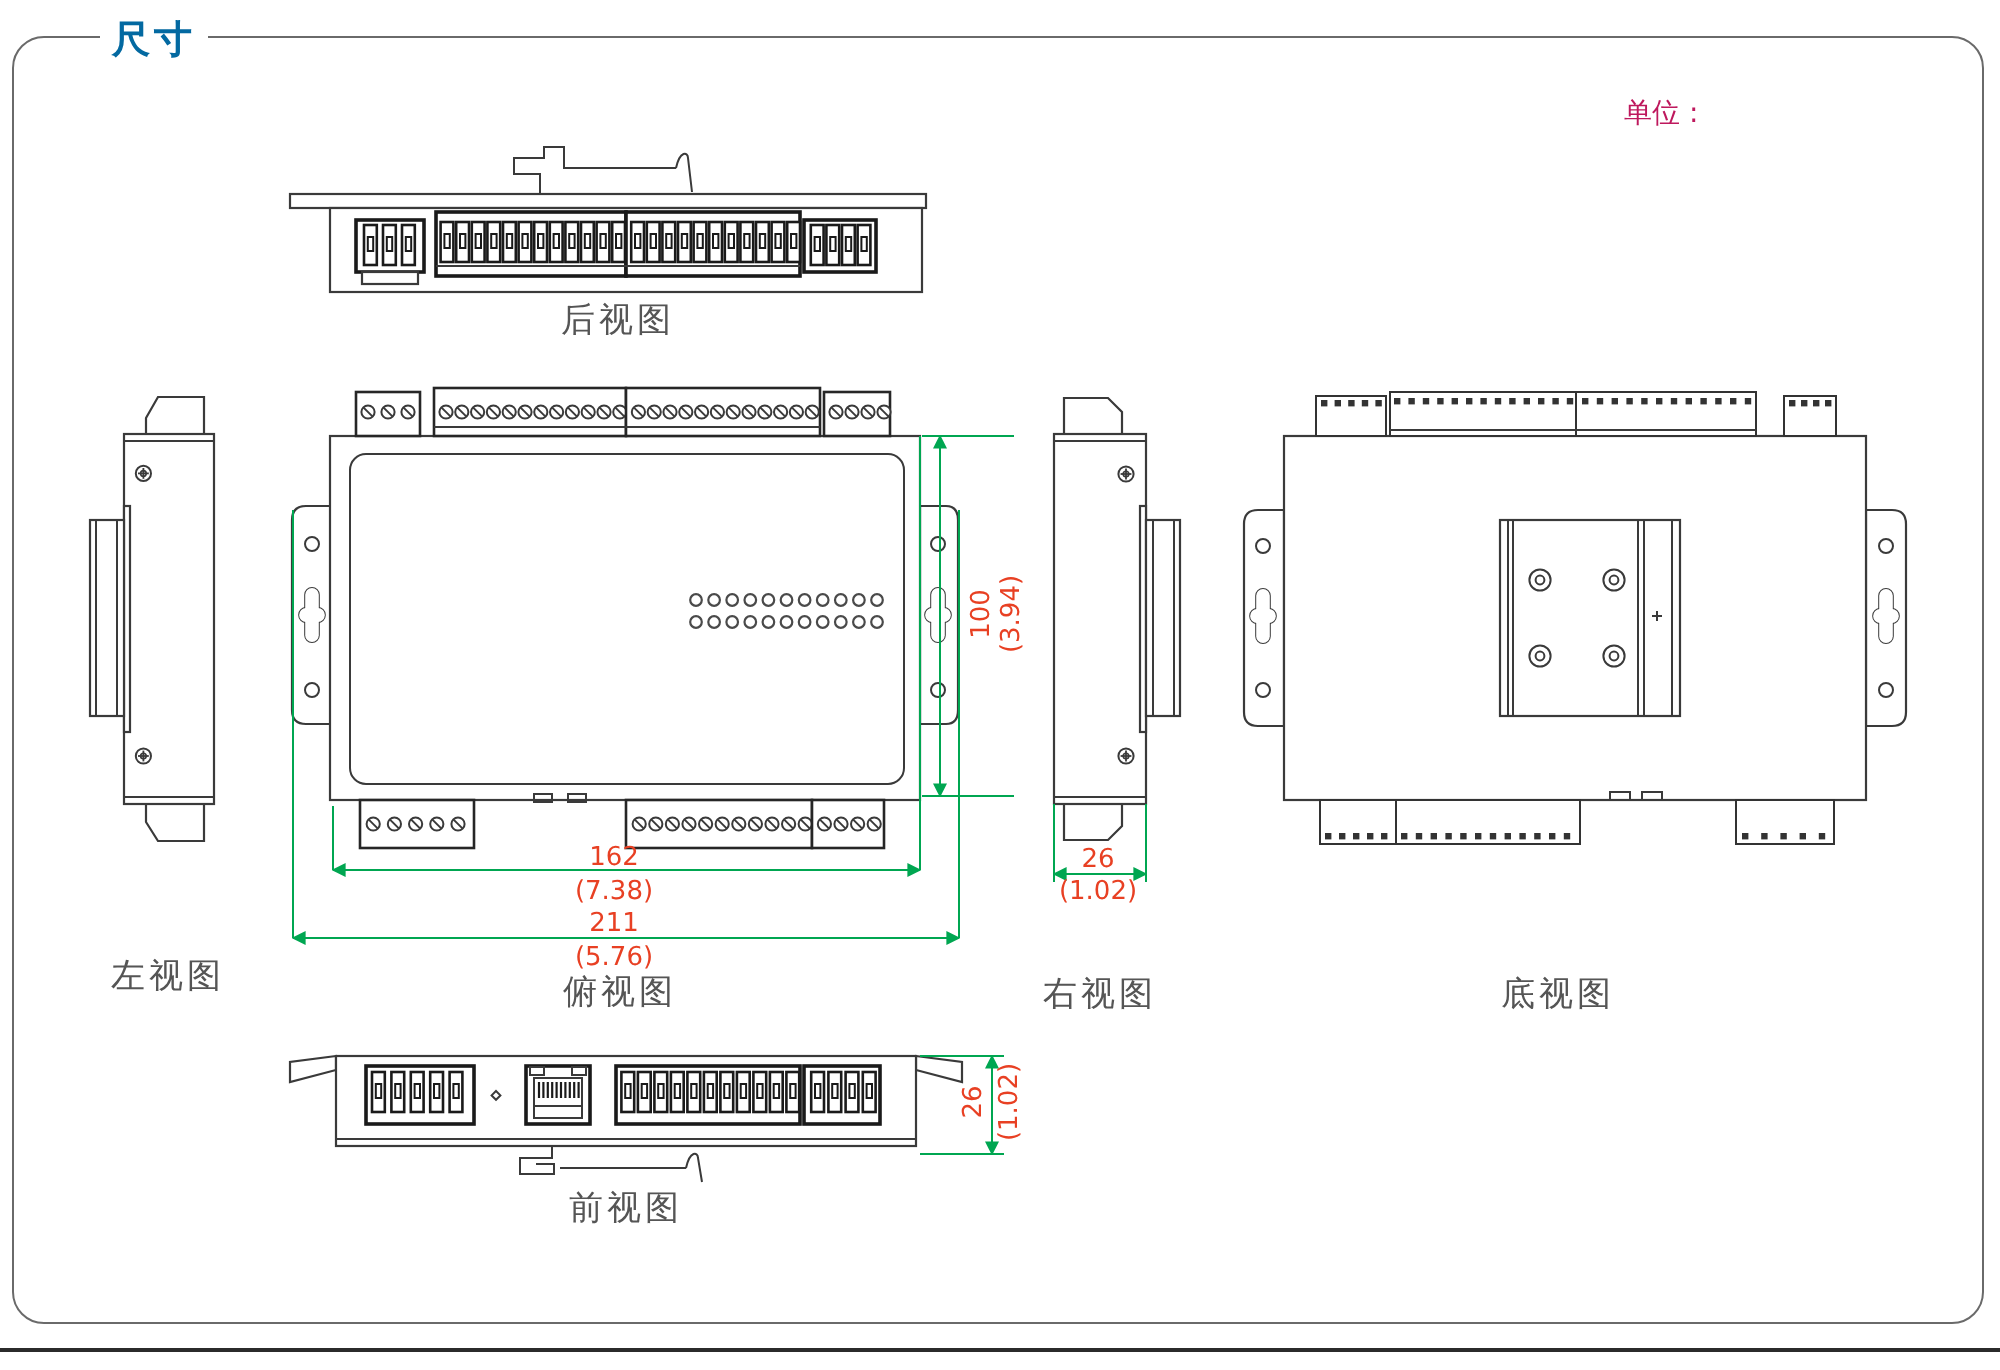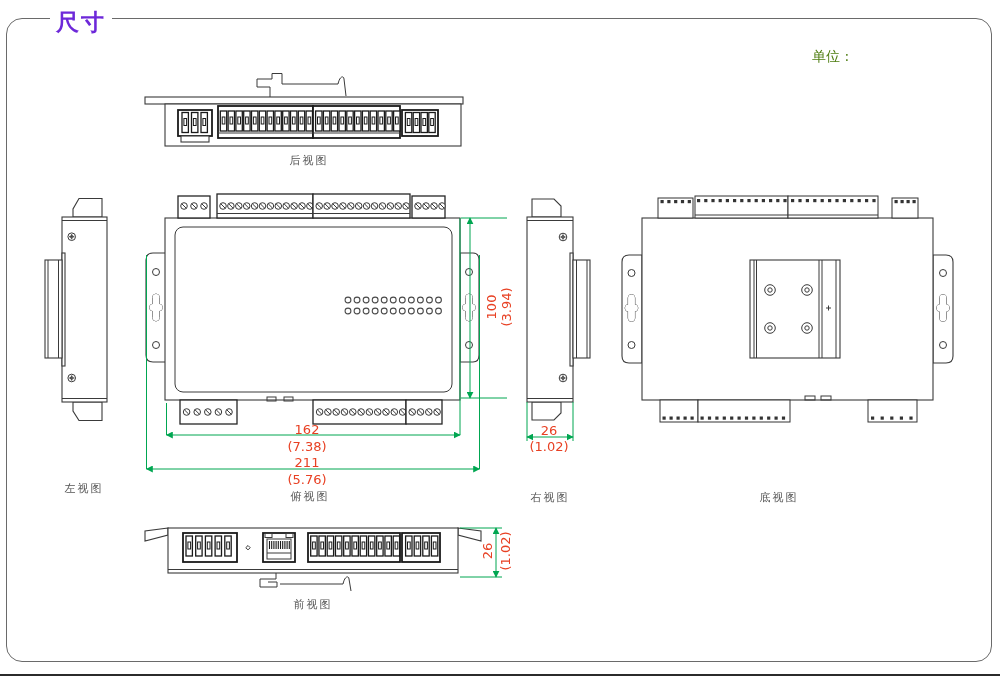--- a/index.html
+++ b/index.html
@@ -1,30 +1,30 @@
 <!DOCTYPE html>
 <html><head>
 <meta charset="utf-8">
 <style>
   html,body{margin:0;padding:0;background:#fff;}
   .page{position:relative;width:1000px;height:685px;background:#fff;overflow:hidden;
         font-family:"DejaVu Sans","Liberation Sans",sans-serif;}
   .frame{position:absolute;left:6px;top:18px;width:986px;height:644px;
          border:1.5px solid #6a6a6a;border-radius:16px;box-sizing:border-box;}
   .page-title{position:absolute;left:50px;top:7px;background:#fff;padding:0 6px;
-              color:#6d28d9;font-size:23px;font-weight:bold;letter-spacing:2px;z-index:4;}
+              color:#0369a1;font-size:19px;font-weight:bold;letter-spacing:2px;z-index:4;}
   .bottom-rule{position:absolute;left:0;top:674px;width:1000px;height:2px;background:#2b2b2b;}
   .unit{position:absolute;left:812px;top:48px;display:flex;align-items:flex-end;gap:7px;
-        color:#4d7c0f;font-size:14px;z-index:3;}
+        color:#be185d;font-size:14px;z-index:3;}
   .frac{text-align:center;font-size:13.5px;}
   .frac .num{border-bottom:1.5px solid #4a4a4a;padding:0 5px 2px;}
   .frac .den{padding-top:2px;}
   .vsvg{position:absolute;}
   .vlabel{position:absolute;transform:translate(-50%,-50%);color:#555;
-          font-size:11px;letter-spacing:2px;white-space:nowrap;z-index:3;}
+          font-size:17px;letter-spacing:2px;white-space:nowrap;z-index:3;}
   .dim{position:absolute;font-size:13px;color:#e84023;white-space:nowrap;z-index:5;}
   .dim.h{transform:translate(-50%,-50%);}
   .dim.v{transform:translate(-50%,-50%) rotate(-90deg);}
   svg .ln{fill:none;stroke:#3a3a3a;stroke-width:1;}
   svg .fw{fill:#fff;stroke:#3a3a3a;stroke-width:1.1;}
   svg .blk{fill:#fff;stroke:#1a1a1a;stroke-width:1.8;}
   svg .blk2{fill:#fff;stroke:#262626;stroke-width:1.3;}
   svg .ln2{fill:#fff;stroke:#333;stroke-width:1;}
   svg .wf{fill:#fff;stroke:none;}
   svg .grn{fill:none;stroke:#00a651;stroke-width:1;}

